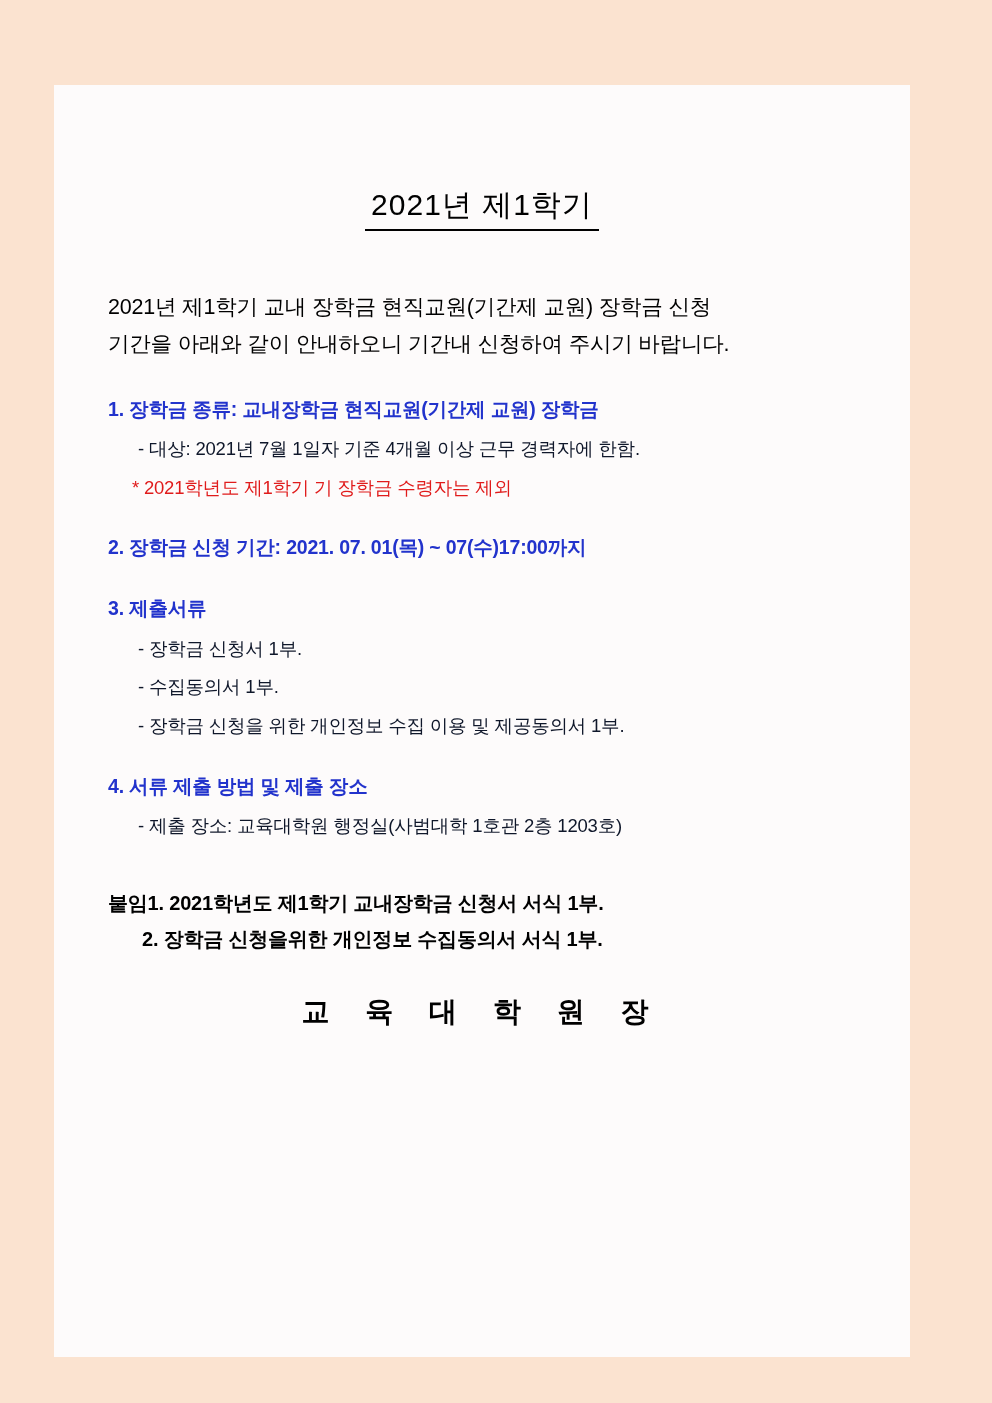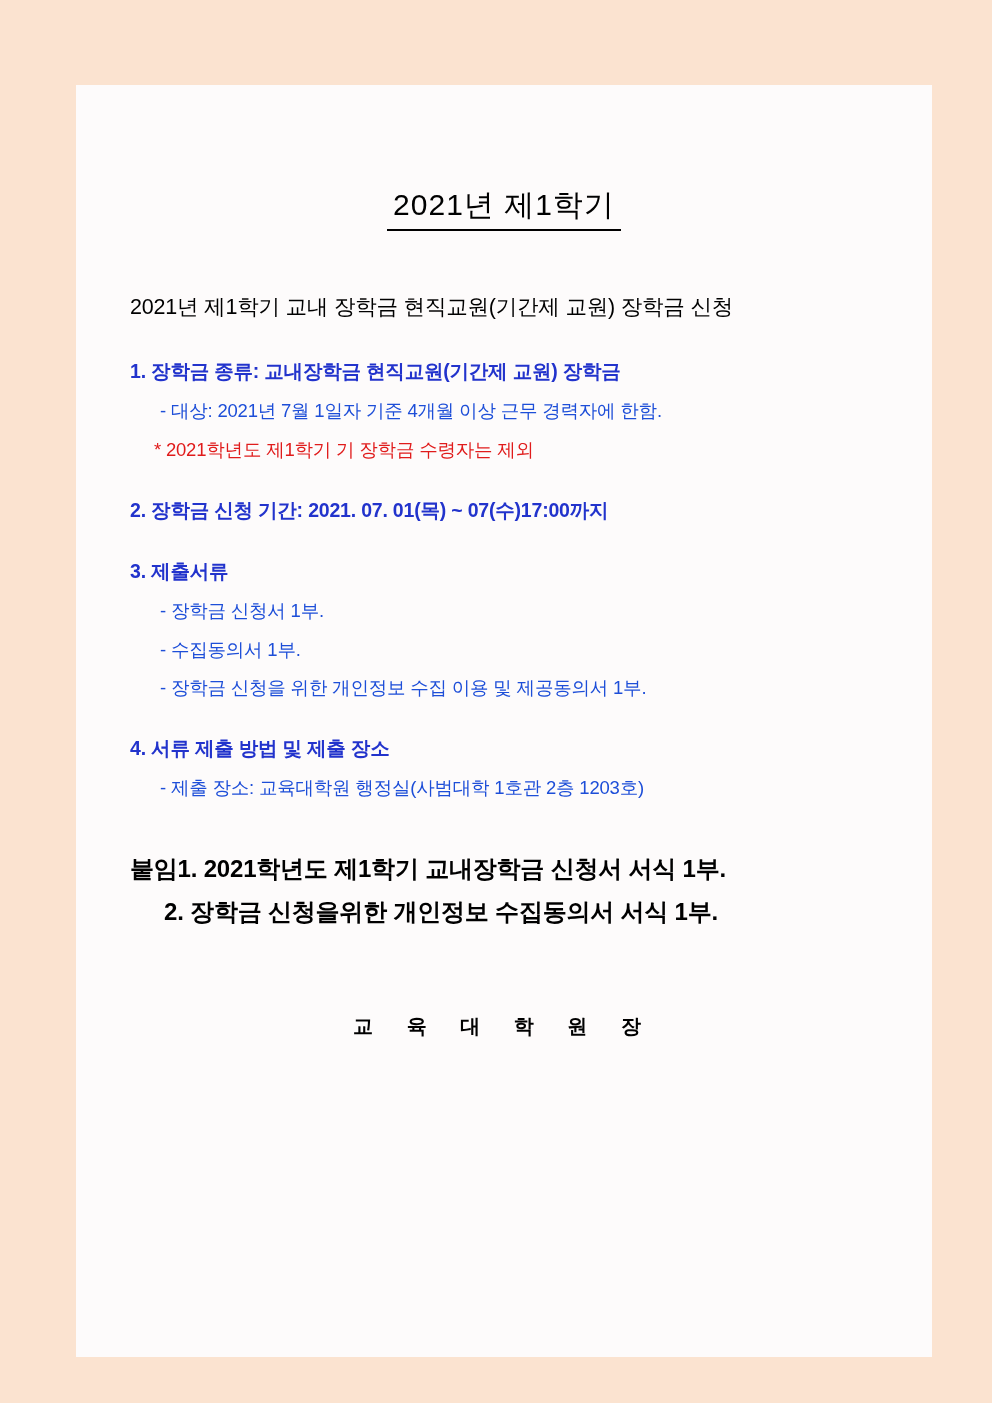--- a/index.html
+++ b/index.html
@@ -8,21 +8,21 @@
   }
   body {
     width: 992px;
     height: 1403px;
     background: #fbe3d0;
     font-family: "Liberation Sans", sans-serif;
     overflow: hidden;
   }
   .page {
     position: absolute;
-    left: 76px;
+    left: 54px;
     top: 85px;
     width: 856px;
     height: 1272px;
     background: #fdfbfb;
     box-sizing: border-box;
     padding: 0;
   }
   .title-block {
     text-align: center;
     padding-top: 100px;
@@ -57,65 +57,66 @@
   }
   .sec-head {
     font-size: 19.5px;
     color: #2233cc;
     font-weight: bold;
     letter-spacing: -0.2px;
     line-height: 1.6;
   }
   .sub {
     font-size: 18.5px;
-    color: #1d4ed8;
+    color: #0f172a;
     margin-left: 30px;
     margin-top: 10px;
     letter-spacing: -0.2px;
     line-height: 1.55;
   }
   .sub.red {
     color: #e01b1b;
     margin-left: 24px;
   }
   .attach {
     margin-top: 44px;
-    font-size: 24px;
+    font-size: 20px;
     font-weight: bold;
     color: #000;
     line-height: 1.8;
     letter-spacing: -0.2px;
   }
   .attach .l2 {
     margin-left: 34px;
   }
   .signature {
-    margin-top: 80px;
+    margin-top: 36px;
     text-align: center;
-    font-size: 20px;
+    font-size: 28px;
     font-weight: bold;
     letter-spacing: 14px;
     color: #000;
   }
 </style>
 </head>
 <body>
 
 <div class="page">
 
   <div class="title-block">
     <div>
       <span class="title-line">2021년 제1학기</span>
     </div>
   </div>
 
   <div class="body-wrap">
 
     <div class="intro">
       <div>2021년 제1학기 교내 장학금 현직교원(기간제 교원) 장학금 신청</div>
+      <div>기간을 아래와 같이 안내하오니 기간내 신청하여 주시기 바랍니다.</div>
     </div>
 
     <div class="sec">
       <div class="sec-head">1. 장학금 종류: 교내장학금 현직교원(기간제 교원) 장학금</div>
       <div class="sub">- 대상: 2021년 7월 1일자 기준 4개월 이상 근무 경력자에 한함.</div>
       <div class="sub red">* 2021학년도 제1학기 기 장학금 수령자는 제외</div>
     </div>
 
     <div class="sec">
       <div class="sec-head">2. 장학금 신청 기간: 2021. 07. 01(목) ~ 07(수)17:00까지</div>

